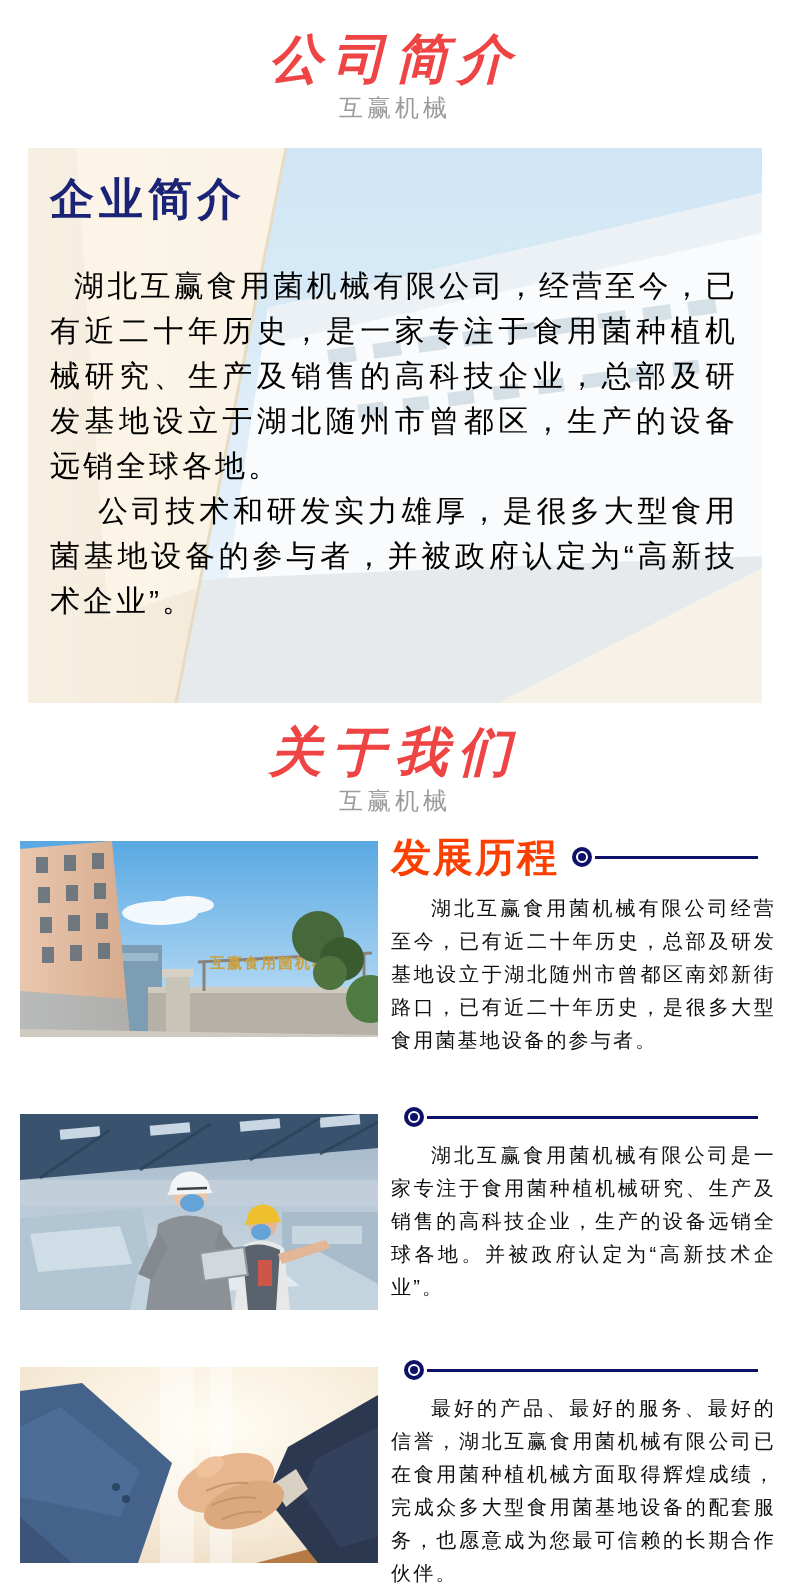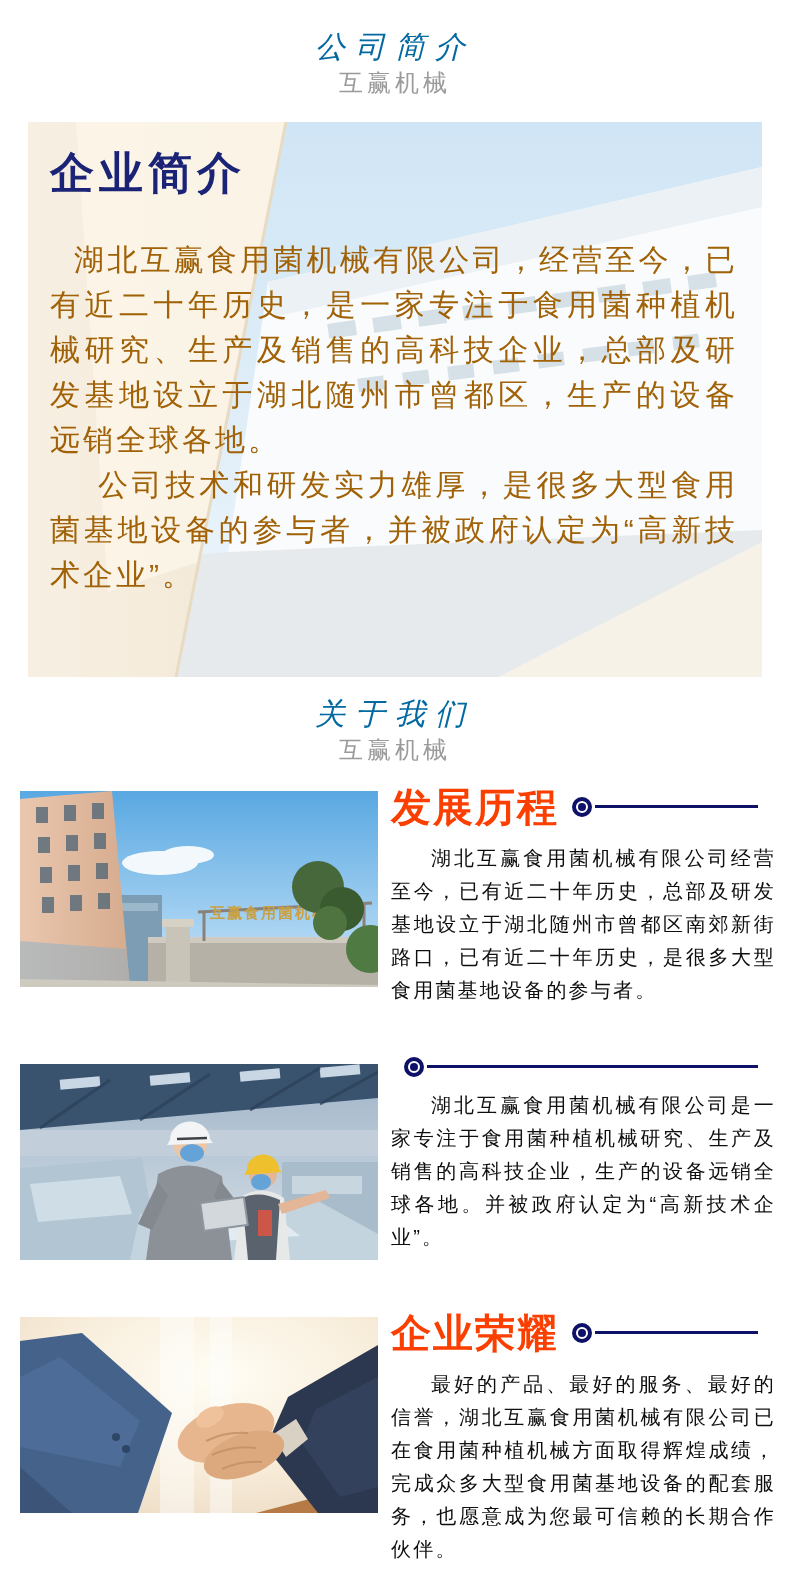--- a/index.html
+++ b/index.html
@@ -6,23 +6,23 @@
   html, body { background: #ffffff; }
   body { font-family: "Liberation Sans", "DejaVu Sans", sans-serif; }
   .page { position: relative; width: 790px; height: 1594px; margin: 0 auto; background: #fff; overflow: hidden; }
 
   
   .sec-header { text-align: center; }
   .sec-header.first { padding-top: 30px; }
   .sec-header.second { padding-top: 20px; }
   .sec-title {
     display: inline-block;
-    color: #0369a1;
-    font-size: 30px;
-    font-weight: 400;
+    color: #ef4444;
+    font-size: 53px;
+    font-weight: 700;
     font-style: italic;
     letter-spacing: 10px;
     line-height: 1.1;
   }
   .sec-subtitle {
     margin-top: 7px;
     color: #9b9b9b;
     font-size: 24px;
     letter-spacing: 4px;
     line-height: 1.1;
@@ -40,21 +40,21 @@
   .hero-bg { position: absolute; left: 0; top: 0; width: 100%; height: 100%; display: block; }
   .hero-content { position: relative; z-index: 2; padding: 22px 24px 0 22px; }
   .hero-heading {
     color: #1b2376;
     font-size: 44px;
     font-weight: 800;
     letter-spacing: 5px;
     margin-bottom: 34px;
   }
   .hero-p {
-    color: #a16207;
+    color: #000000;
     font-size: 30px;
     line-height: 45px;
     letter-spacing: 3px;
     text-align: justify;
   }
   .hero-p.p1 { text-indent: 0.8em; }
   .hero-p.p2 { text-indent: 1.6em; }
 
   
   .features { margin-top: 20px; }
@@ -361,21 +361,20 @@
             <g stroke="#c08f63" stroke-width="2" fill="none" opacity="0.8">
               <path d="M186,124 q20,-10 42,-8"></path>
               <path d="M192,138 q22,-10 44,-7"></path>
               <path d="M202,152 q20,-9 40,-7"></path>
             </g>
           </g>
         </svg>
       </div>
       <div class="feature-text">
         <div class="feature-heading-row">
-          <div class="feature-heading">企业荣耀</div>
           <div class="decor">
             <span class="decor-ring"></span>
             <span class="decor-line"></span>
           </div>
         </div>
         <p class="feature-body">最好的产品、最好的服务、最好的信誉，湖北互赢食用菌机械有限公司已在食用菌种植机械方面取得辉煌成绩，完成众多大型食用菌基地设备的配套服务，也愿意成为您最可信赖的长期合作伙伴。</p>
       </div>
     </div>
 
   </div>

